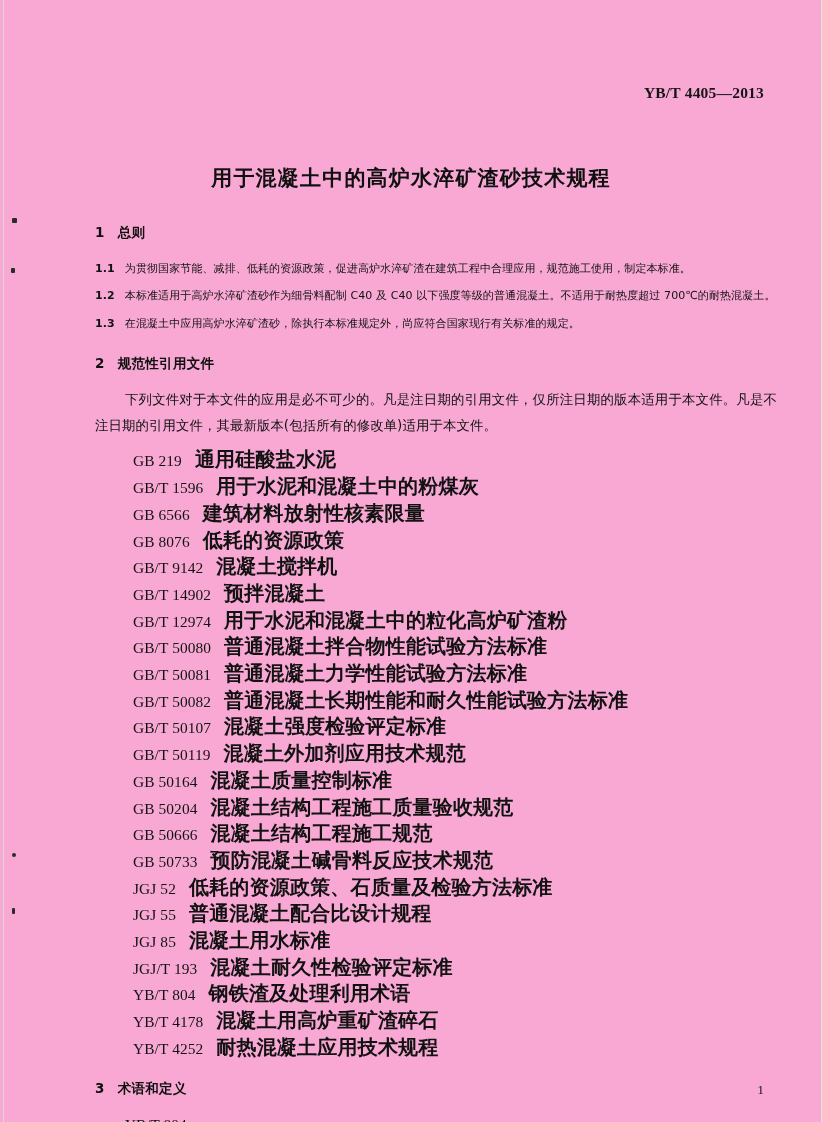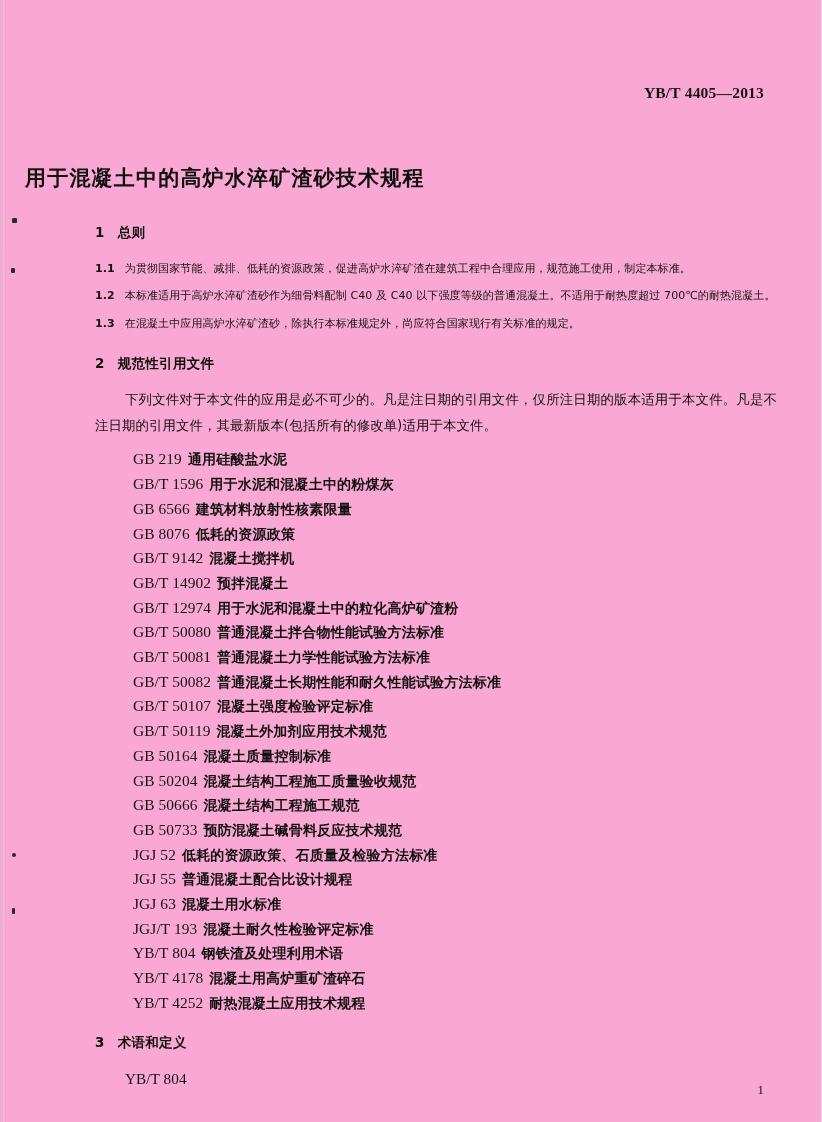--- a/index.html
+++ b/index.html
@@ -59,27 +59,26 @@
     color: #151515;
     white-space: nowrap;
   }
 
   
   .doc-title {
     position: absolute;
     left: 0;
     right: 0;
     top: 150px;
-    text-align: left;
+    text-align: center;
     font-family: "DejaVu Sans", "Liberation Sans", sans-serif;
     font-weight: bold;
     font-size: 21px;
     letter-spacing: 1.2px;
     color: #101010;
-    margin-left: 25px;
   }
 
   
   .column {
     position: absolute;
     left: 95px;
     top: 224px;
     width: 682px;
   }
 
@@ -138,22 +137,22 @@
     color: #121212;
     white-space: nowrap;
   }
   .ref-list li .code {
     font-family: "Liberation Serif", "DejaVu Serif", serif;
     letter-spacing: 0.1px;
   }
   .ref-list li .name {
     font-family: "DejaVu Sans", "Liberation Sans", sans-serif;
     font-weight: bold;
-    font-size: 14px;
-    margin-left: 6px;
+    font-size: 20px;
+    margin-left: 13px;
     letter-spacing: 0.2px;
   }
 
   .sec3-head { margin-top: 18px; }
   .sec3-para { margin-top: 12px; }
   .sec3-para .inline-code {
     font-family: "Liberation Serif", "DejaVu Serif", serif;
     font-size: 15.2px;
   }
 
@@ -222,21 +221,21 @@
       <li><span class="code">GB/T 50081</span><span class="name">普通混凝土力学性能试验方法标准</span></li>
       <li><span class="code">GB/T 50082</span><span class="name">普通混凝土长期性能和耐久性能试验方法标准</span></li>
       <li><span class="code">GB/T 50107</span><span class="name">混凝土强度检验评定标准</span></li>
       <li><span class="code">GB/T 50119</span><span class="name">混凝土外加剂应用技术规范</span></li>
       <li><span class="code">GB 50164</span><span class="name">混凝土质量控制标准</span></li>
       <li><span class="code">GB 50204</span><span class="name">混凝土结构工程施工质量验收规范</span></li>
       <li><span class="code">GB 50666</span><span class="name">混凝土结构工程施工规范</span></li>
       <li><span class="code">GB 50733</span><span class="name">预防混凝土碱骨料反应技术规范</span></li>
       <li><span class="code">JGJ 52</span><span class="name">低耗的资源政策、石质量及检验方法标准</span></li>
       <li><span class="code">JGJ 55</span><span class="name">普通混凝土配合比设计规程</span></li>
-      <li><span class="code">JGJ 63</span><span class="name">混凝土用水标准</span></li>
+      <li><span class="code">JGJ 85</span><span class="name">混凝土用水标准</span></li>
       <li><span class="code">JGJ/T 193</span><span class="name">混凝土耐久性检验评定标准</span></li>
       <li><span class="code">YB/T 804</span><span class="name">钢铁渣及处理利用术语</span></li>
       <li><span class="code">YB/T 4178</span><span class="name">混凝土用高炉重矿渣碎石</span></li>
       <li><span class="code">YB/T 4252</span><span class="name">耐热混凝土应用技术规程</span></li>
     </ul>
 
     <div class="sec-head sec3-head">
       <span class="num">3</span>
       <span>术语和定义</span>
     </div>

